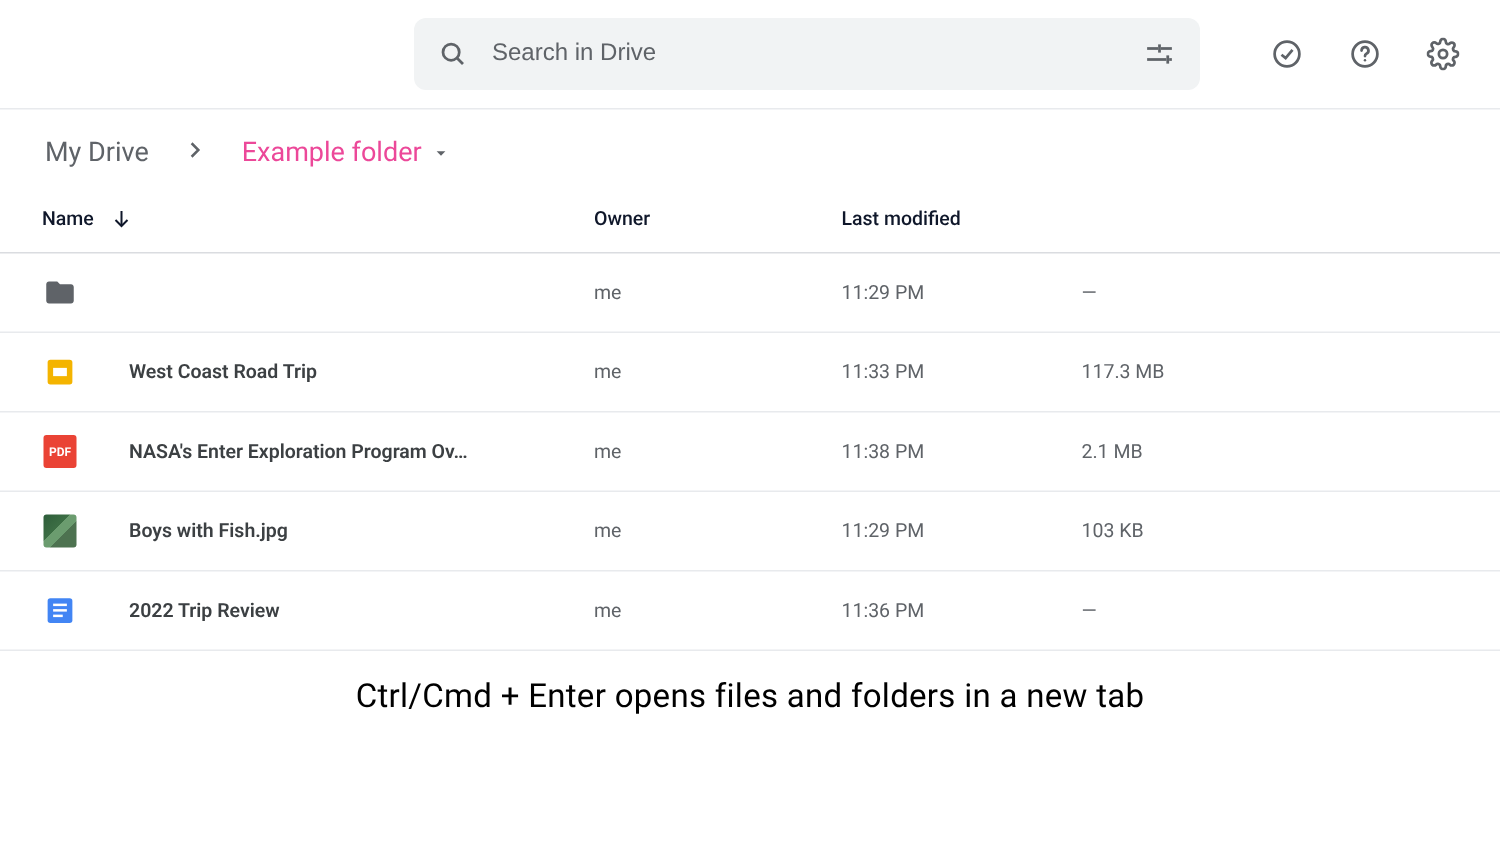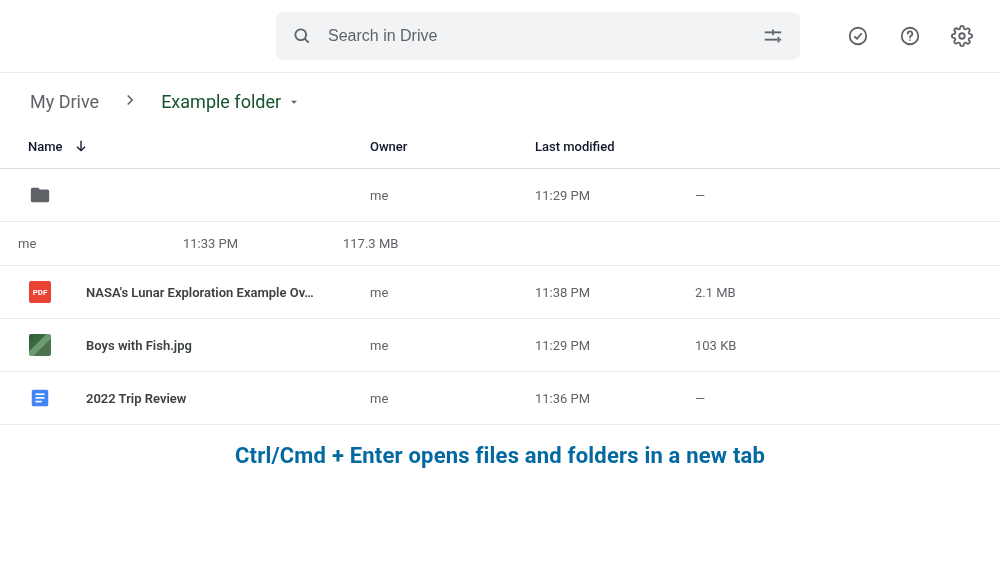--- a/index.html
+++ b/index.html
@@ -62,37 +62,37 @@
       align-items: flex-start;
       padding: 18px 18px 12px 30px;
       gap: 22px;
     }
     .breadcrumb .crumb {
       font-size: 18px;
       color: #5f6368;
       cursor: pointer;
     }
     .breadcrumb .crumb.current {
-      color: #14532d;
+      color: #ec4899;
       display: flex;
       align-items: center;
       gap: 6px;
     }
     .breadcrumb .chevron { color: #5f6368; }
     .table-header {
       display: flex;
       align-items: center;
       padding: 14px 18px;
       border-bottom: 1px solid #dadce0;
       color: #0f172a;
       font-size: 13px;
       font-weight: 500;
     }
     .col-name { flex: 0 0 352px; padding-left: 10px; display: flex; align-items: center; gap: 10px; }
-    .col-owner { flex: 0 0 165px; }
+    .col-owner { flex: 0 0 165px; margin-left: 26px; }
     .col-modified { flex: 0 0 160px; }
     .col-size { flex: 1; }
     .row {
       display: flex;
       align-items: center;
       padding: 14px 18px;
       border-bottom: 1px solid #e8eaed;
       cursor: pointer;
     }
     .row .file-icon { width: 24px; height: 24px; margin-right: 24px; flex-shrink: 0; display: flex; align-items:center; justify-content:center; }
@@ -106,22 +106,22 @@
       flex: 1;
     }
     .row .col-name { display: flex; align-items: center; overflow: hidden; }
     .row .col-owner, .row .col-modified, .row .col-size {
       font-size: 13px;
       color: #5f6368;
     }
     .footer-hint {
       text-align: center;
       font-size: 22px;
-      color: #0369a1;
-      font-weight: 700;
+      color: #000000;
+      font-weight: 400;
       padding: 18px 0;
       letter-spacing: 0.2px;
     }
     svg { display: block; }
     .pdf-badge {
       width: 22px; height: 22px; background: #ea4335; border-radius:2px;
       color: #fff; font-size: 8px; font-weight:700; display:flex; align-items:center; justify-content:center;
     }
     .thumb {
       width: 22px; height: 22px; border-radius:2px; background: linear-gradient(135deg,#2e5d3a 0%, #3c6e44 40%, #6b9c6f 40%, #6b9c6f 60%, #4d7250 60%); position:relative;
@@ -213,30 +213,39 @@
           <svg width="22" height="22" viewBox="0 0 24 24" fill="#5f6368">
             <path d="M10 4H4c-1.1 0-2 .9-2 2v12c0 1.1.9 2 2 2h16c1.1 0 2-.9 2-2V8c0-1.1-.9-2-2-2h-8l-2-2z"></path>
           </svg>
         </span>
       </div>
       <div class="col-owner">me</div>
       <div class="col-modified">11:29 PM</div>
       <div class="col-size">—</div>
     </div>
     <div class="row">
+      <div class="col-name">
+        <span class="file-icon">
+          <svg width="22" height="22" viewBox="0 0 24 24">
+            <rect x="3" y="3" width="18" height="18" rx="2" fill="#f4b400"></rect>
+            <rect x="7" y="9" width="10" height="6" fill="#fff"></rect>
+          </svg>
+        </span>
+        <span class="file-name">West Coast Road Trip</span>
+      </div>
       <div class="col-owner">me</div>
       <div class="col-modified">11:33 PM</div>
       <div class="col-size">117.3 MB</div>
     </div>
     <div class="row">
       <div class="col-name">
         <span class="file-icon">
           <div class="pdf-badge">PDF</div>
         </span>
-        <span class="file-name">NASA's Lunar Exploration Example Ov…</span>
+        <span class="file-name">NASA's Enter Exploration Program Ov…</span>
       </div>
       <div class="col-owner">me</div>
       <div class="col-modified">11:38 PM</div>
       <div class="col-size">2.1 MB</div>
     </div>
     <div class="row">
       <div class="col-name">
         <span class="file-icon">
           <div class="thumb"></div>
         </span>

